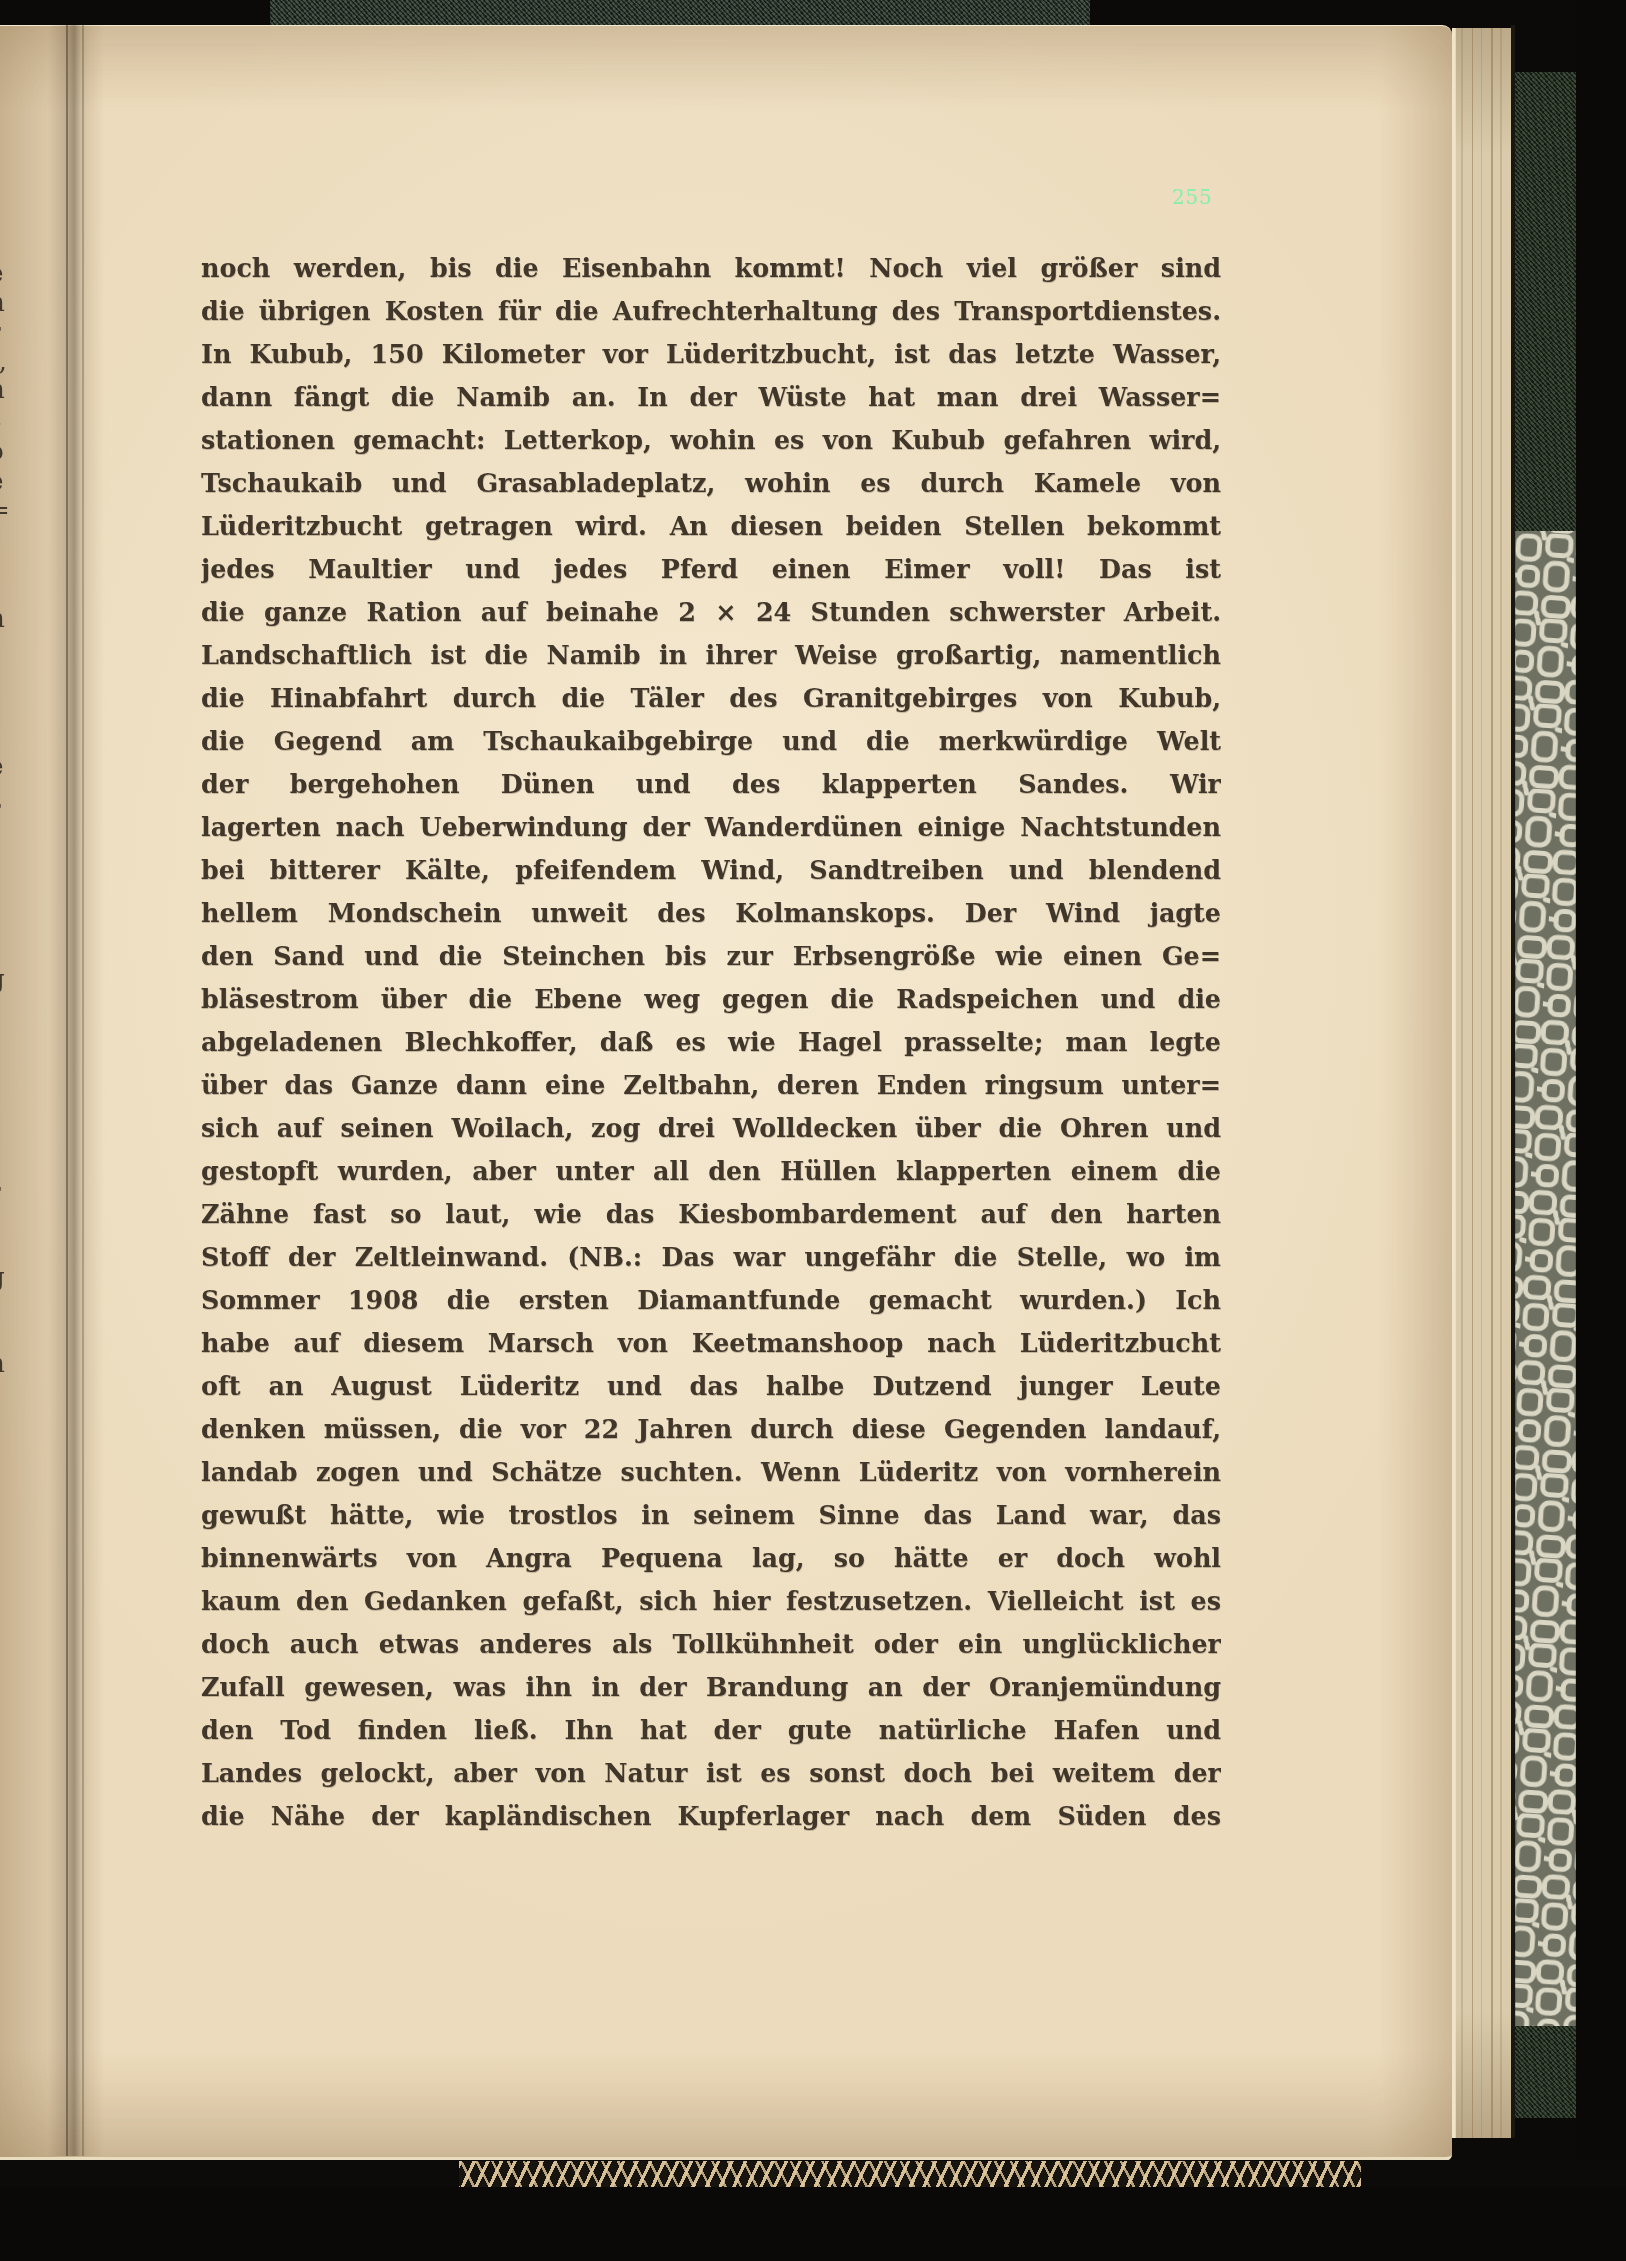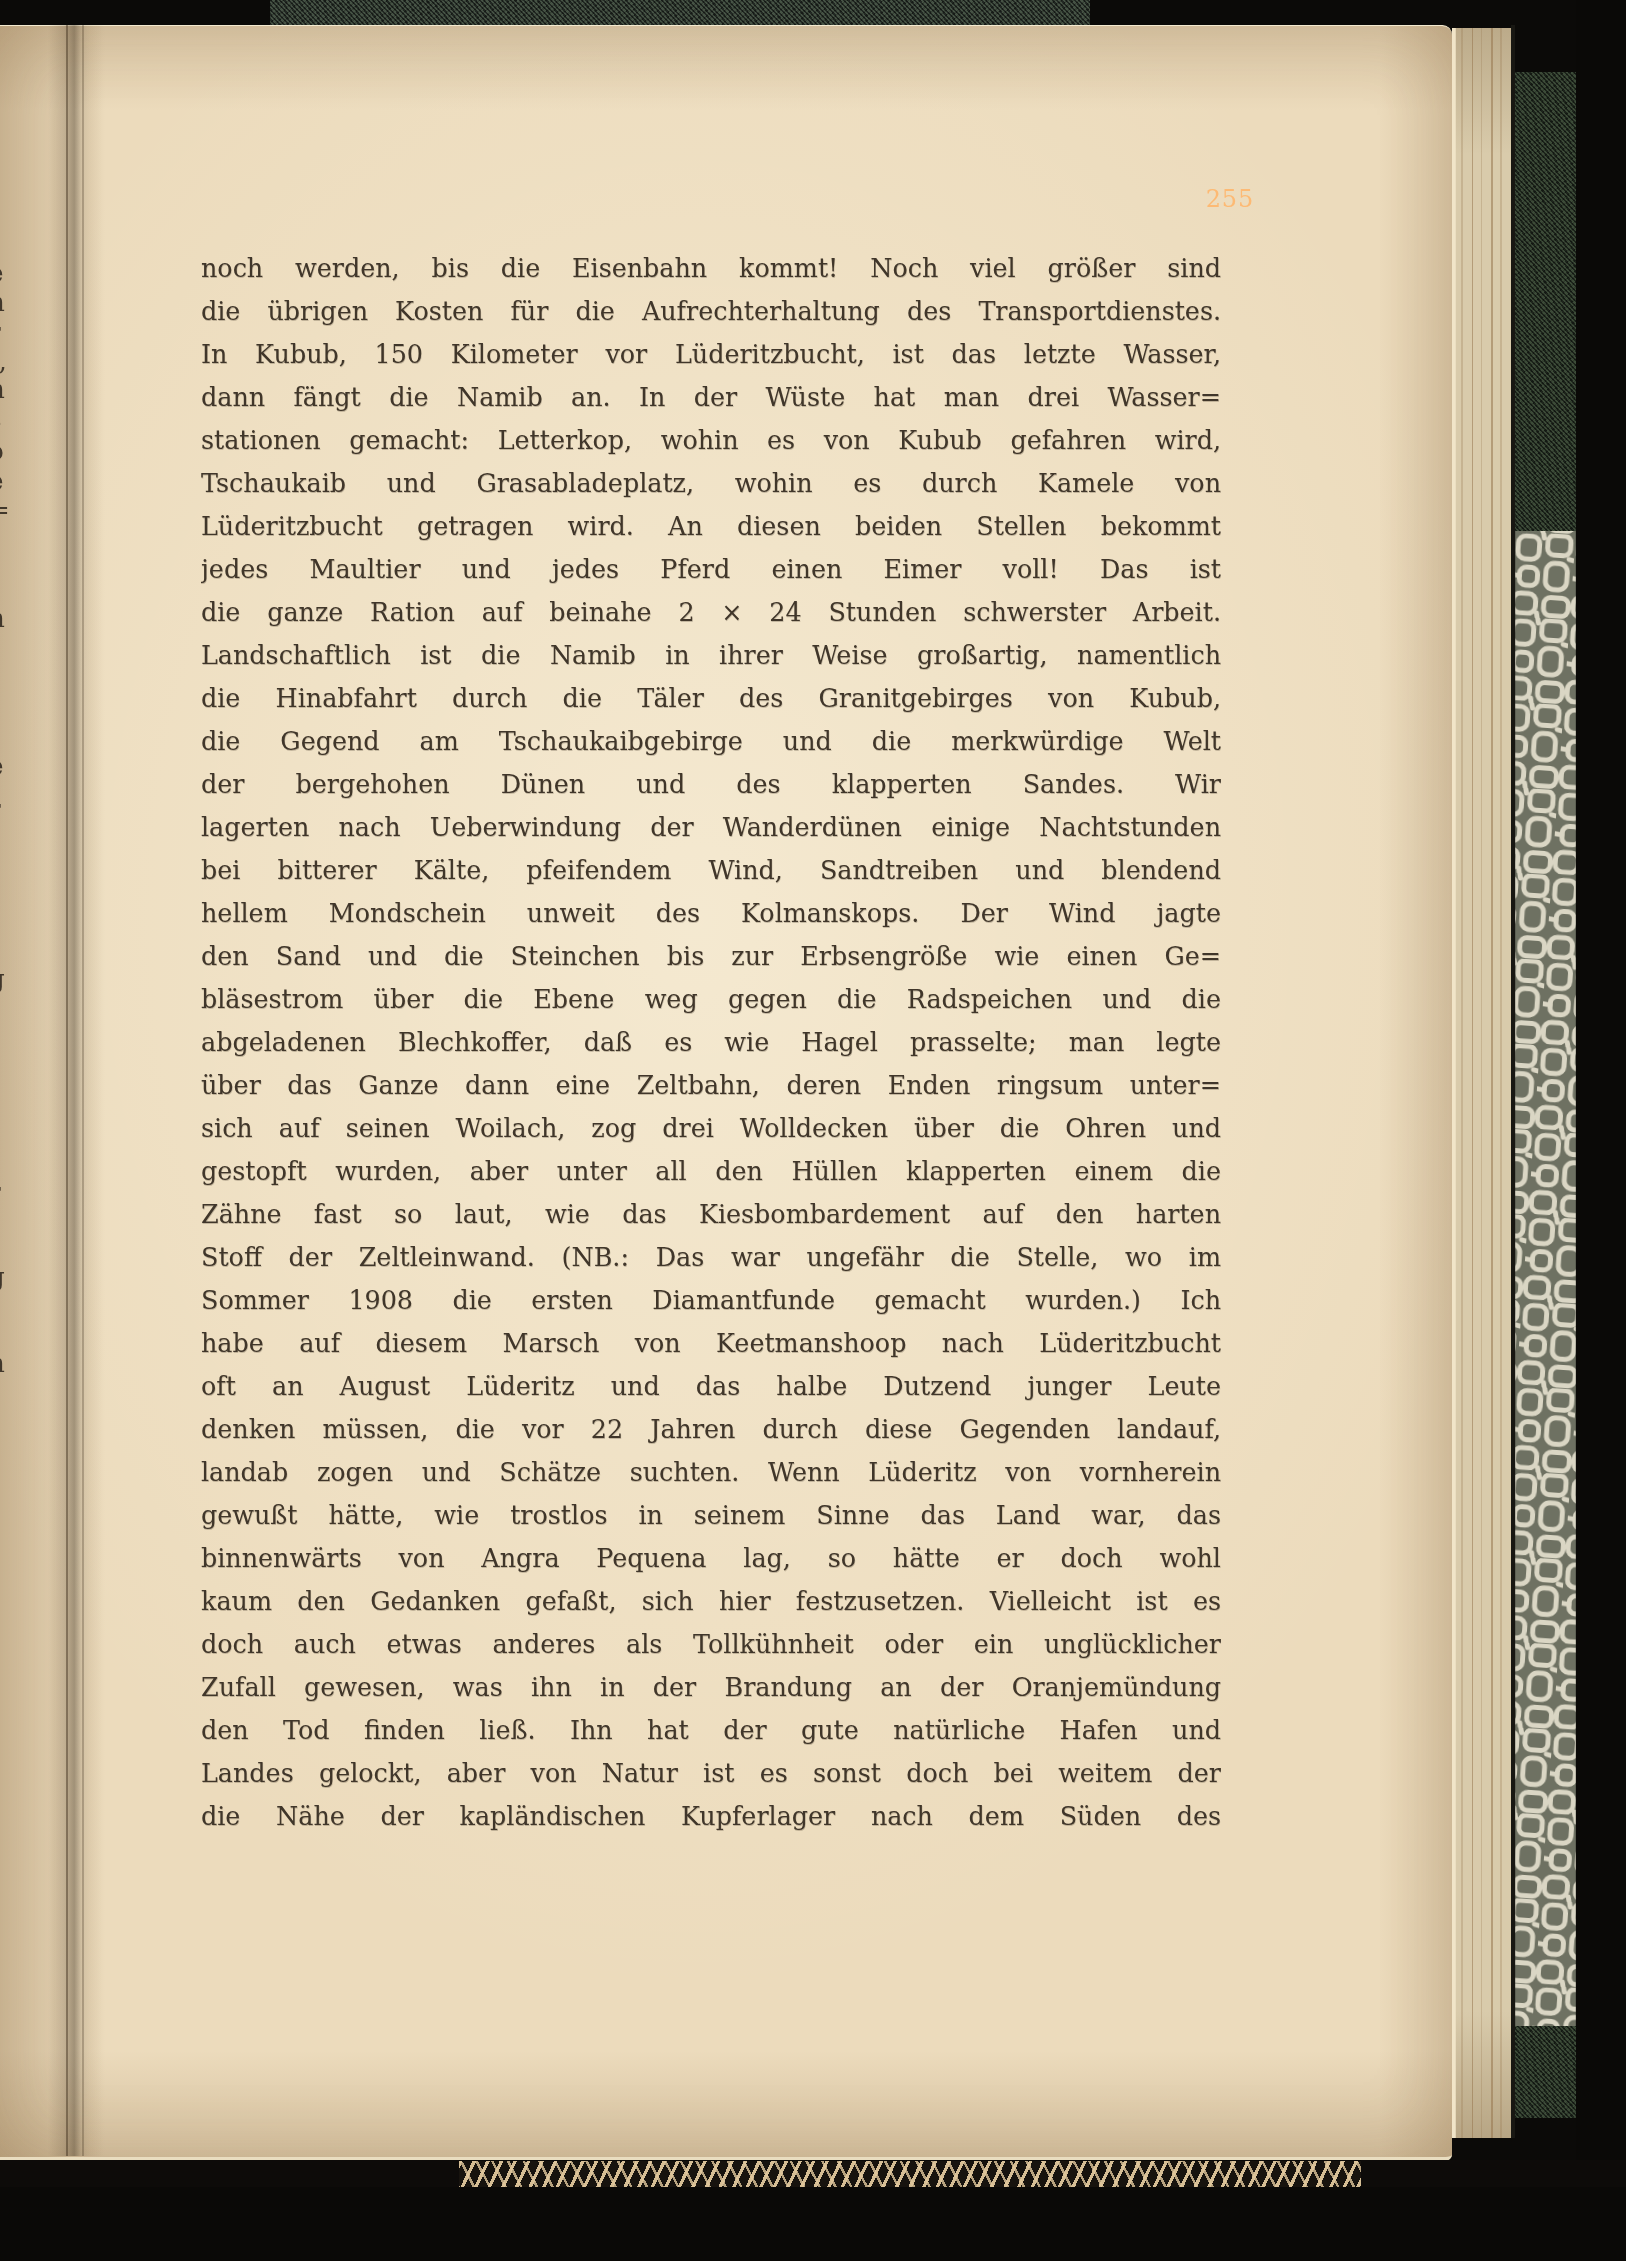--- a/index.html
+++ b/index.html
@@ -75,32 +75,31 @@
   .facing-fragments{
     position:absolute;left:0;top:0;width:21px;height:2261px;overflow:hidden;
   }
   .frag{
     position:absolute;left:-11.5px;
     font-size:25.4px;color:#41372b;line-height:1;
   }
   
   .page-number{
     position:absolute;left:1172px;top:185px;width:82px;
-    text-align:right;
-    font-size:24px;color:#fdba74;letter-spacing:0.8px;
+    font-size:20px;color:#86efac;letter-spacing:0.8px;
   }
   .body-text{
     position:absolute;left:201px;top:247px;width:1020px;
     font-size:25.4px;line-height:43px;color:#40362a;
     text-shadow:0.5px 0.5px 0 rgba(60,46,30,.25);
   }
   .line{
     text-align:justify;
     text-align-last:justify;
-    height:43px;overflow:hidden;
+    height:43px;overflow:hidden;font-weight:bold;
   }
   
   .bottom-deckle{
     position:absolute;left:459px;top:2160px;width:902px;height:29.5px;
     background-color:#17130e;
     background-image:
       repeating-linear-gradient(115deg, rgba(224,199,156,.95) 0 3.3px, transparent 3.3px 12.3px),
       repeating-linear-gradient(63deg, rgba(224,199,156,.8) 0 2.5px, transparent 2.5px 14px);
     border-top:1.6px solid #090806;
   }

